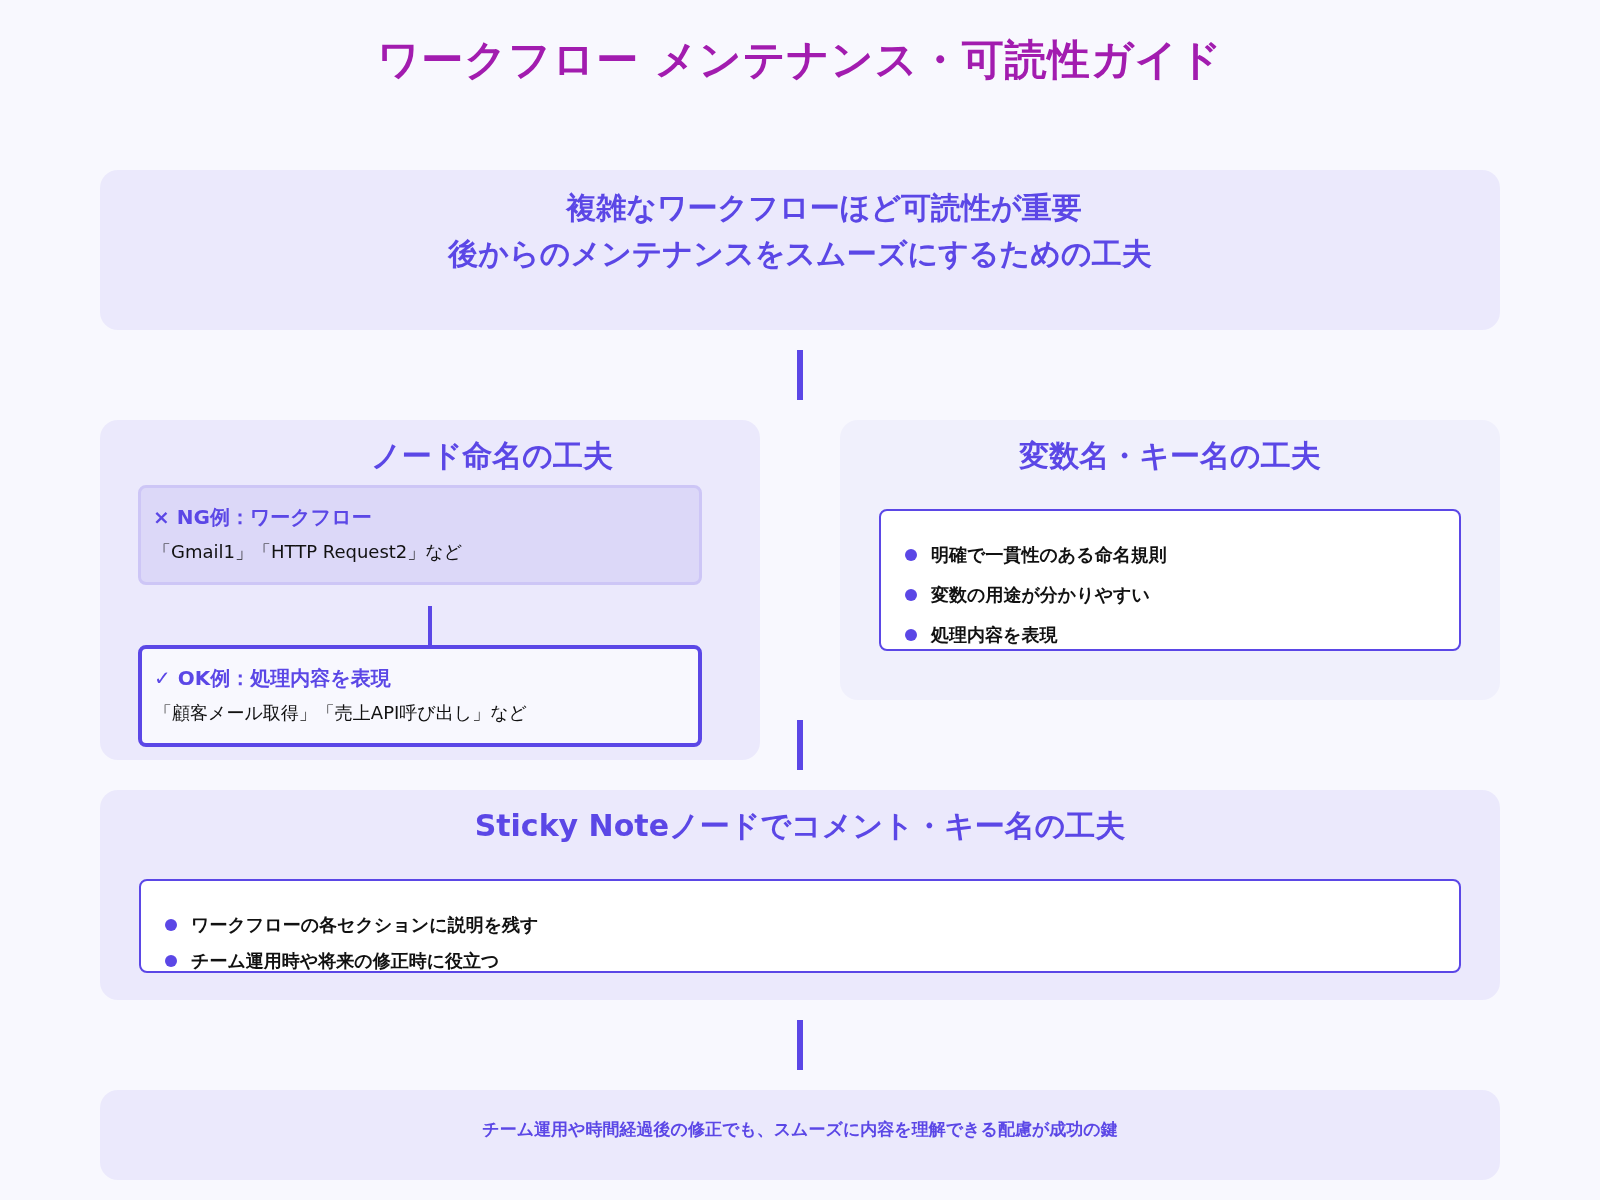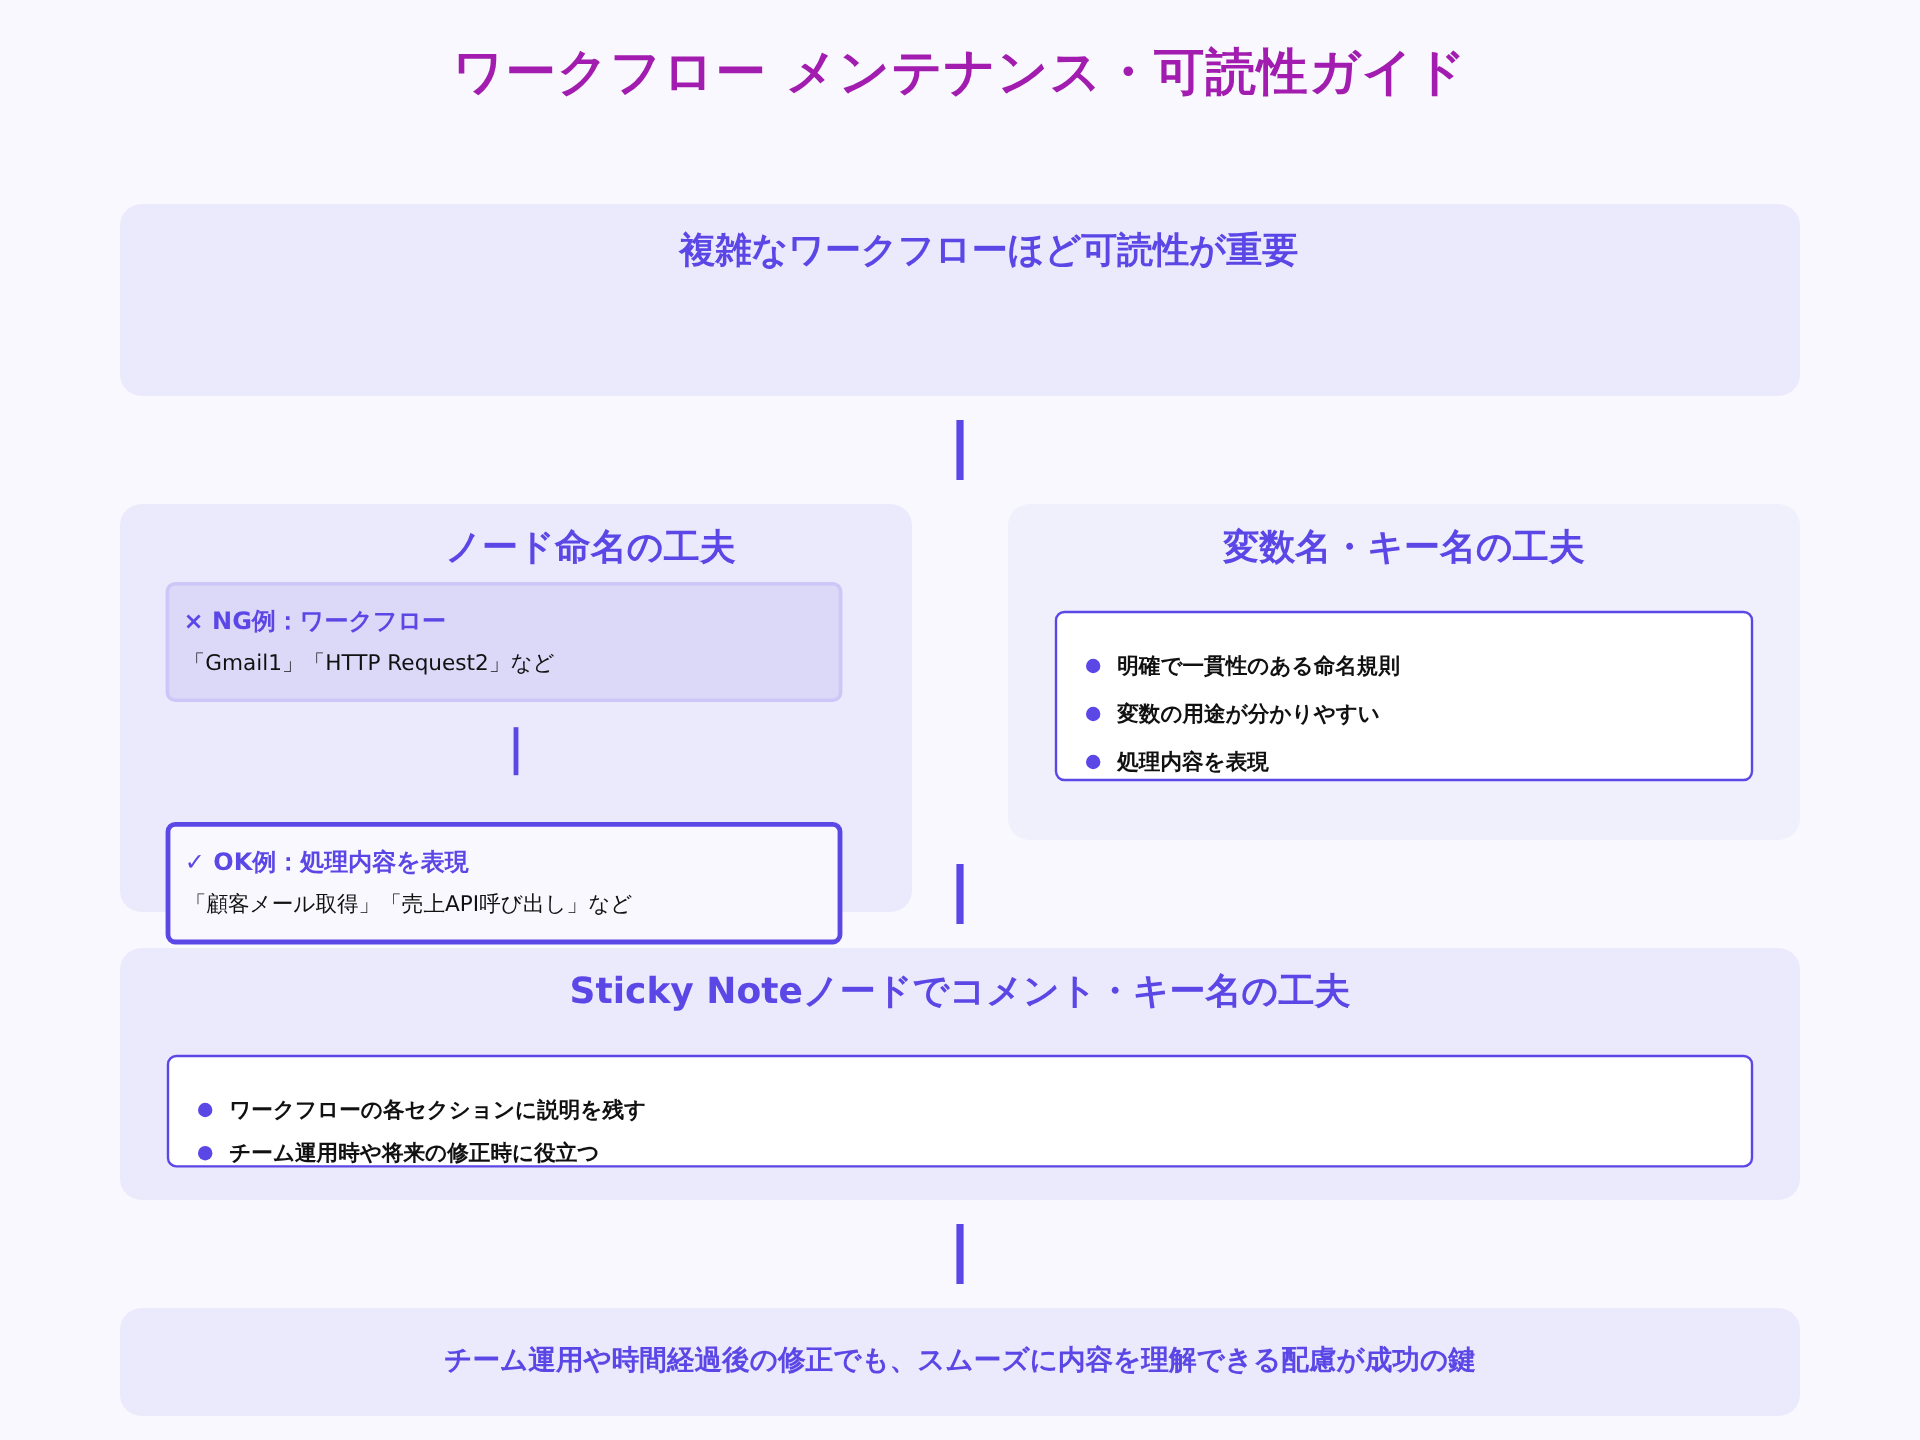--- a/index.html
+++ b/index.html
@@ -19,38 +19,39 @@
     width:100%; text-align:center; font-size:30px; font-weight:bold; color:#5b47e6;
   }
   .vline { background:#5b47e6; width:6px; }
   .card-title { text-align:center; font-size:30px; font-weight:bold; color:#5b47e6; }
   .ng-box {
     left:138px; top:485px; width:564px; height:100px;
     background:#dcd8f8; border:3px solid #cdc6f6; border-radius:8px; box-sizing:border-box;
   }
   .ok-box {
     left:138px; top:645px; width:564px; height:102px;
-    background:#f8f8fe; border:4px solid #5b47e6; border-radius:8px; box-sizing:border-box;margin-top:40px;
+    background:#f8f8fe; border:4px solid #5b47e6; border-radius:8px; box-sizing:border-box;
   }
   .ex-head { position:absolute; left:12px; font-size:20px; font-weight:bold; color:#5b47e6; }
   .ex-body { position:absolute; left:12px; font-size:18px; color:#111; }
   .list-box {
     background:#fff; border:2px solid #5b47e6; border-radius:8px; box-sizing:border-box;
   }
   .li { position:absolute; font-size:18px; font-weight:bold; color:#111; display:flex; align-items:center; }
   .dot { width:12px; height:12px; border-radius:50%; background:#5b47e6; display:inline-block; margin-right:14px; }
-  .footer-text { width:100%; text-align:center; font-size:23px; font-weight:bold; color:#5b47e6; }
+  .footer-text { width:100%; text-align:center; font-size:17px; font-weight:bold; color:#5b47e6; }
 </style>
 </head>
 <body>
 
 <div class="abs title">ワークフロー メンテナンス・可読性ガイド</div>
 
 <div class="abs card intro">
   <div class="abs intro-line" style="top:18px;padding-left:24px;">複雑なワークフローほど可読性が重要</div>
+  <div class="abs intro-line" style="top:64px;">後からのメンテナンスをスムーズにするための工夫</div>
 </div>
 
 <div class="abs vline" style="left:797px; top:350px; height:50px;"></div>
 
 <div class="abs card" style="left:100px; top:420px; width:660px; height:340px;">
   <div class="abs card-title" style="left:0; top:16px; width:784px;">ノード命名の工夫</div>
 </div>
 <div class="abs ng-box">
   <div class="ex-head" style="top:16px;">
     <span>×</span>

